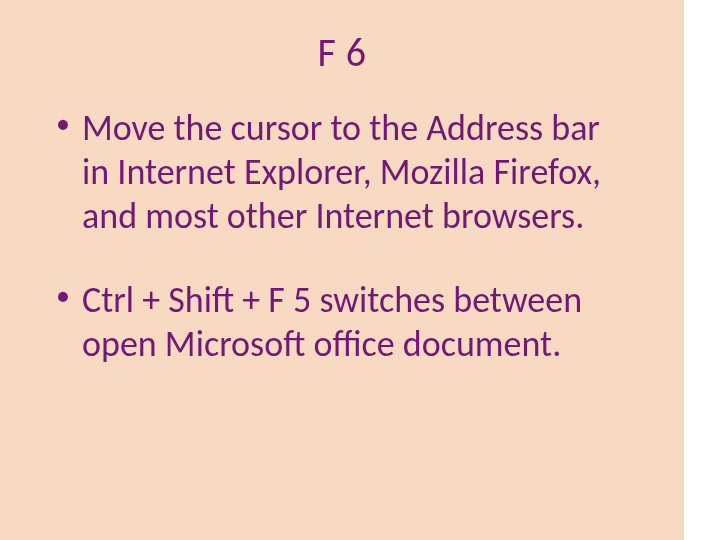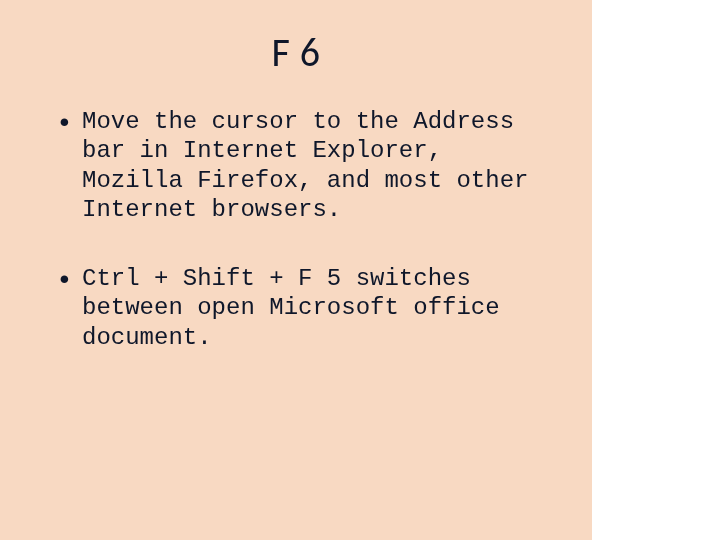--- a/index.html
+++ b/index.html
@@ -3,50 +3,49 @@
 <meta charset="utf-8">
 <style>
   html, body {
     margin: 0;
     padding: 0;
     width: 720px;
     height: 540px;
     overflow: hidden;
   }
   .slide {
-    width: 592px;
+    width: 684px;
     height: 540px;
     background: #f8d9c2;
     box-sizing: border-box;
     font-family: Calibri, "Segoe UI", Arial, sans-serif;
-    color: #0f172a;
+    color: #701a75;
     position: relative;
   }
   .title {
     text-align: center;
     font-size: 40px;
     font-weight: 400;
     padding-top: 28px;
     letter-spacing: 0.5px;
   }
   .body {
     padding: 30px 50px 0 50px;
   }
   ul.bullets {
     list-style: none;
     margin: 0;
     padding: 0;
   }
   ul.bullets > li {
     position: relative;
     padding-left: 32px;
-    font-size: 24px;
+    font-size: 36px;
     line-height: 1.22;
     margin-bottom: 40px;
-    font-family: Liberation Mono, monospace;
   }
   ul.bullets > li::before {
     content: "•";
     position: absolute;
     left: 6px;
     top: 0;
     font-size: 28px;
     line-height: 1.22;
   }
 </style>

